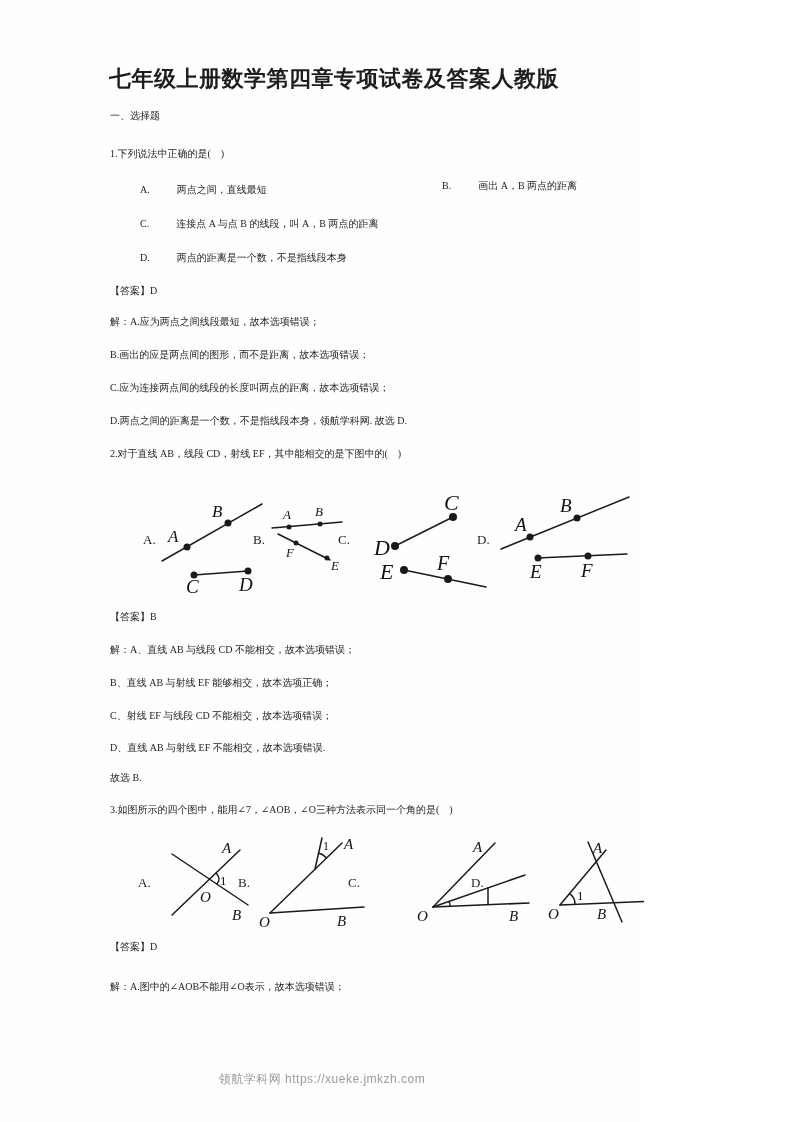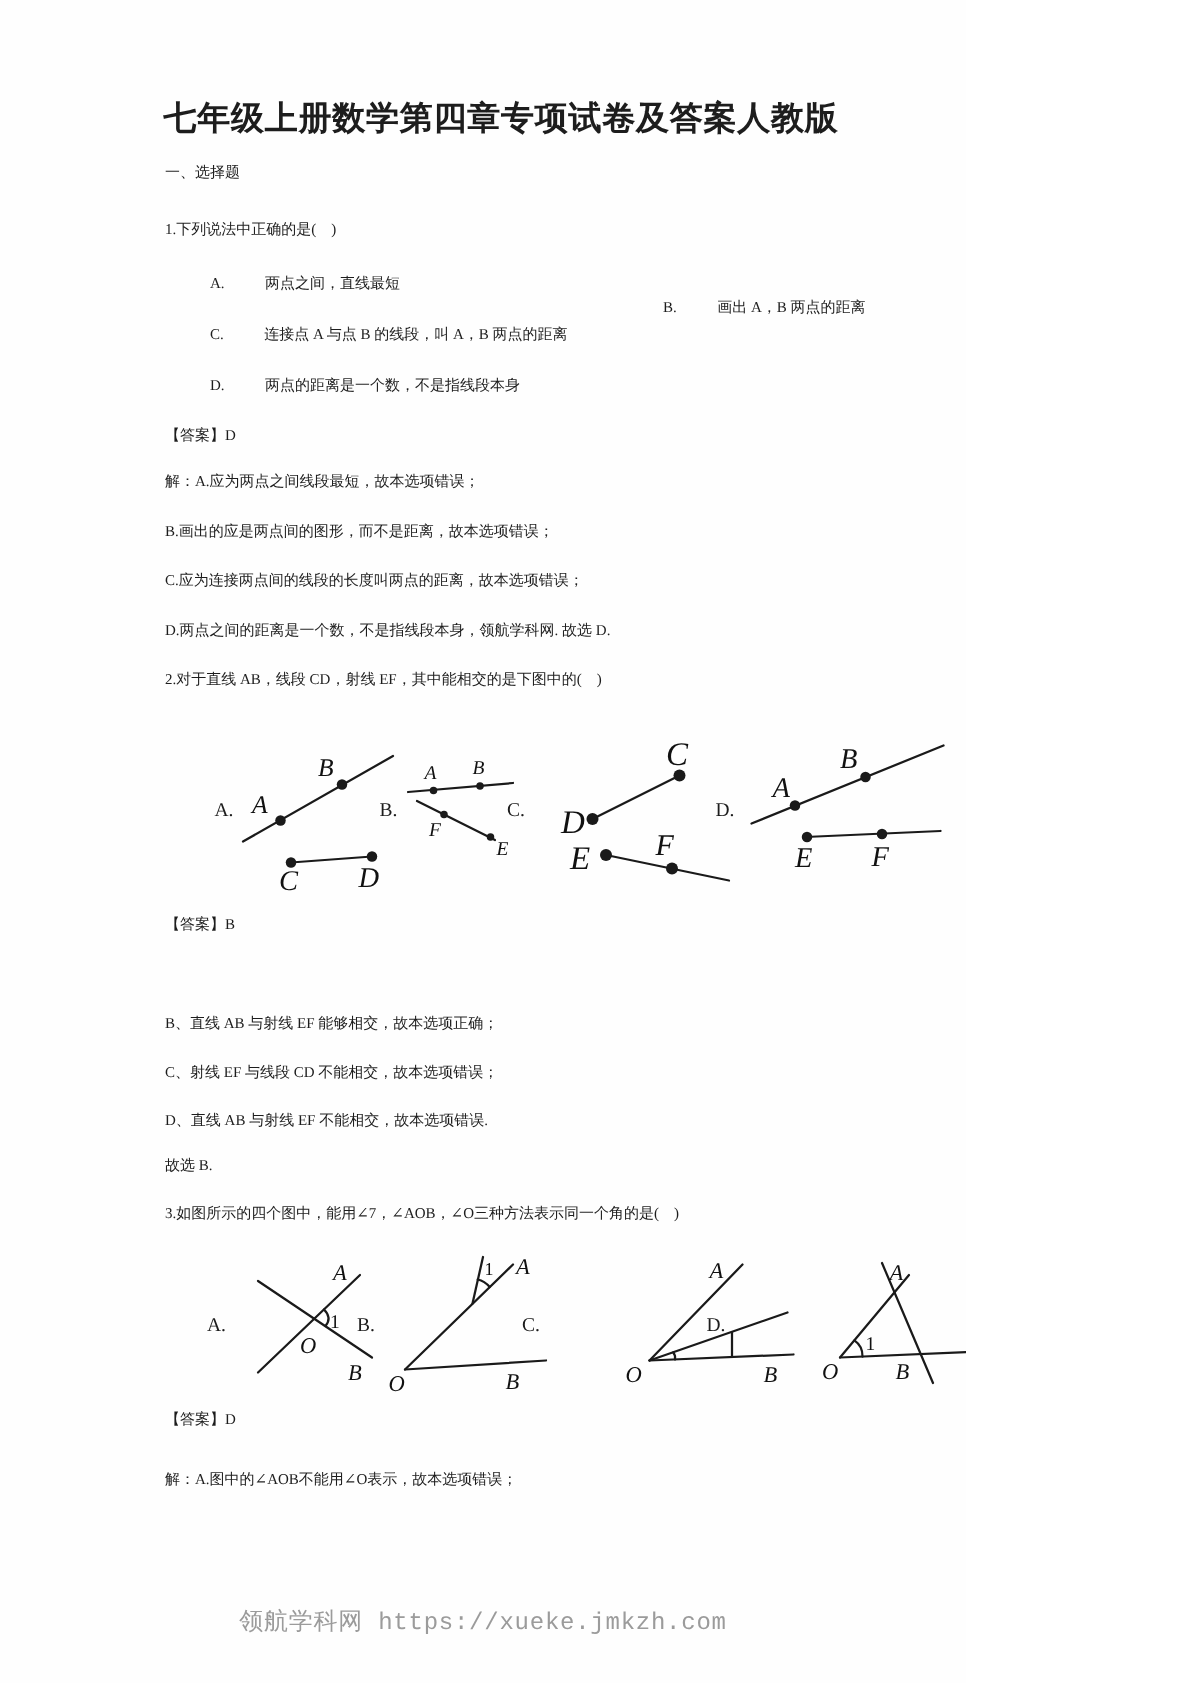--- a/index.html
+++ b/index.html
@@ -21,40 +21,40 @@
   svg.fig { position:absolute; overflow:visible; }
   svg.fig line, svg.fig path { stroke:#1a1a1a; stroke-width:1.5; fill:none; stroke-linecap:round; }
   svg.fig circle { fill:#1a1a1a; stroke:none; }
   svg.fig text {
     font-family:"Liberation Serif","DejaVu Serif",serif;
     font-style:italic; fill:#111;
   }
   svg.fig text.num { font-style:normal; }
   .watermark {
     position:absolute; top:1071px; left:0; width:100%;
-    text-align:center; font-family:Liberation Mono, monospace;
-    font-size:16px; color:#9b9b9b; letter-spacing:0.5px;
+    text-align:center; font-family:Liberation Sans, sans-serif;
+    font-size:12px; color:#9b9b9b; letter-spacing:0.5px;
   }
 </style>
 </head>
 <body>
 
 <div class="page">
 
   <div class="title">七年级上册数学第四章专项试卷及答案人教版</div>
 
   <div class="ln" style="left:110px;top:110px">一、选择题</div>
 
   <div class="ln" style="left:110px;top:148px">
     <span>1.</span><span class="gapL">下列说法中正确的是(　)</span>
   </div>
   <div class="ln" style="left:140px;top:184px">
     <span>A.</span><span class="gapS">两点之间，直线最短</span>
   </div>
-  <div class="ln" style="left:442px;top:200px">
+  <div class="ln" style="left:442px;top:180px">
     <span>B.</span><span class="gapS">画出 A，B 两点的距离</span>
   </div>
   <div class="ln" style="left:140px;top:218px">
     <span>C.</span><span class="gapS">连接点 A 与点 B 的线段，叫 A，B 两点的距离</span>
   </div>
   <div class="ln" style="left:140px;top:252px">
     <span>D.</span><span class="gapS">两点的距离是一个数，不是指线段本身</span>
   </div>
   <div class="ln" style="left:110px;top:285px">【答案】D</div>
   <div class="ln" style="left:110px;top:316px">解：A.应为两点之间线段最短，故本选项错误；</div>
@@ -116,20 +116,21 @@
     <text x="18" y="51" font-size="19">A</text>
     <text x="63" y="32" font-size="19">B</text>
     <line x1="40" y1="78" x2="130" y2="74"></line>
     <circle cx="41" cy="78" r="3.5"></circle>
     <circle cx="91" cy="76" r="3.5"></circle>
     <text x="33" y="98" font-size="19">E</text>
     <text x="84" y="97" font-size="19">F</text>
   </svg>
 
   <div class="ln" style="left:110px;top:611px">【答案】B</div>
+  <div class="ln" style="left:110px;top:644px">解：A、直线 AB 与线段 CD 不能相交，故本选项错误；</div>
   <div class="ln" style="left:110px;top:677px">B、直线 AB 与射线 EF 能够相交，故本选项正确；</div>
   <div class="ln" style="left:110px;top:710px">C、射线 EF 与线段 CD 不能相交，故本选项错误；</div>
   <div class="ln" style="left:110px;top:742px">D、直线 AB 与射线 EF 不能相交，故本选项错误.</div>
   <div class="ln" style="left:110px;top:772px">故选 B.</div>
 
   <div class="ln" style="left:110px;top:804px">
     <span>3.</span><span class="gapL">如图所示的四个图中，能用∠7，∠AOB，∠O三种方法表示同一个角的是(　)</span>
   </div>
 
   <div class="figlabel" style="left:138px;top:876px">A.</div>

